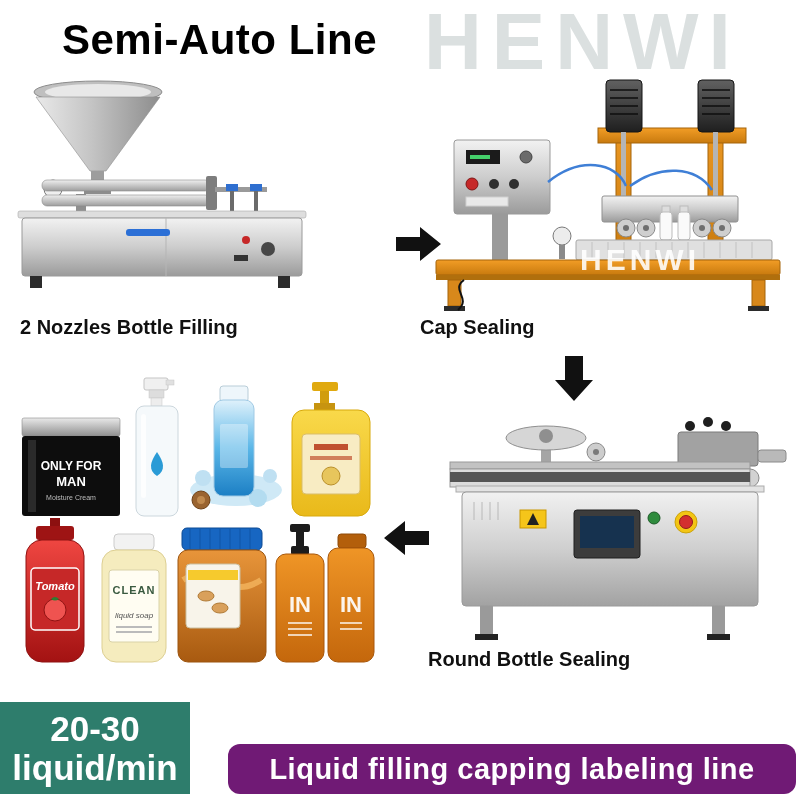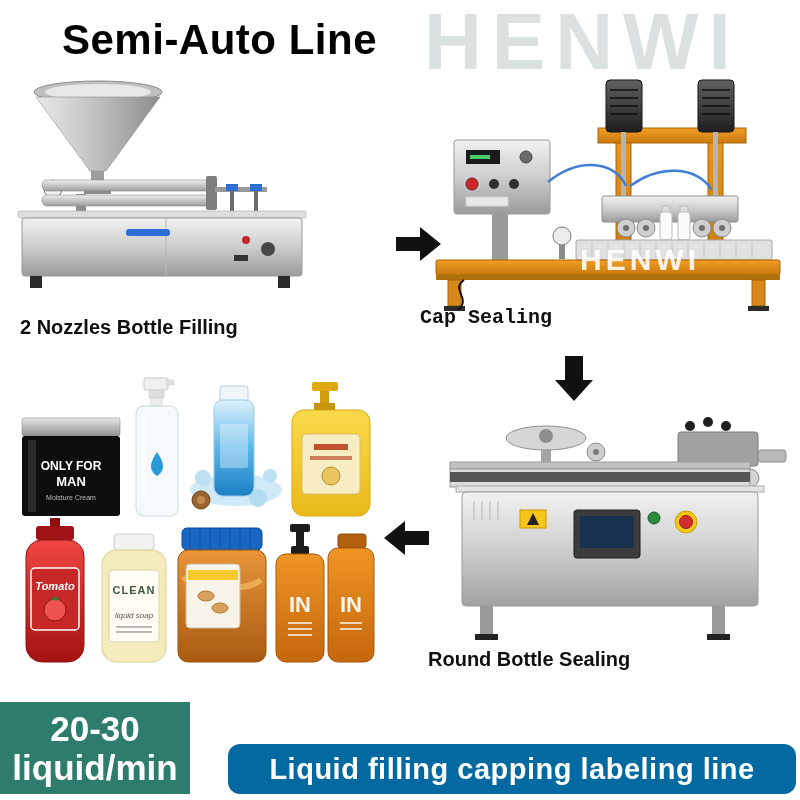--- a/index.html
+++ b/index.html
@@ -7,36 +7,36 @@
   .canvas {
     position:relative; width:800px; height:800px; background:#fff;
     overflow:hidden; font-family:"Liberation Sans", sans-serif;
   }
   .abs { position:absolute; }
   .title { left:62px; top:16px; font-size:42px; font-weight:800; color:#000; letter-spacing:.5px; }
   .wm-top { left:424px; top:-4px; font-size:80px; font-weight:800; color:#dbe0e0; letter-spacing:10px; white-space:nowrap; }
   .wm-photo { left:580px; top:243px; font-size:30px; font-weight:700; color:rgba(255,255,255,.88); letter-spacing:4px; }
   .caption { text-align:left; font-size:20px; font-weight:600; color:#101010; }
   .cap-fill { left:20px; top:316px; width:340px; }
-  .cap-cap  { left:420px; top:306px; width:372px;font-family:Liberation Mono, monospace; }
+  .cap-cap  { left:420px; top:316px; width:372px; }
   .cap-lab  { left:428px; top:648px; width:364px; }
   .m-fill { left:6px; top:68px; width:332px; height:244px; }
   .m-cap  { left:420px; top:78px; width:372px; height:234px; }
   .m-lab  { left:428px; top:398px; width:364px; height:244px; }
   .m-prod { left:8px; top:368px; width:372px; height:302px;text-align:right; }
   .arr-r { left:396px; top:226px; width:46px; height:36px; }
   .arr-d { left:554px; top:356px; width:40px; height:46px; }
   .arr-l { left:383px; top:520px; width:46px; height:36px; }
   .badge {
     left:0; top:702px; width:190px; height:92px; background:#2e7d6c; color:#fff;
     display:flex; flex-direction:column; align-items:center; justify-content:center;
     font-weight:700; font-size:35px; line-height:1.12;
   }
   .banner {
-    left:228px; top:744px; width:568px; height:50px; background:#0369a1; border-radius:12px;
+    left:228px; top:744px; width:568px; height:50px; background:#701a75; border-radius:12px;
     color:#fff; display:flex; align-items:center; justify-content:center;
     font-size:29px; font-weight:600; letter-spacing:.5px;
   }
   svg { display:block; width:100%; height:100%; }
   svg text { font-family:"Liberation Sans", sans-serif; }
 </style>
 </head>
 <body>
 
 <div class="canvas">

